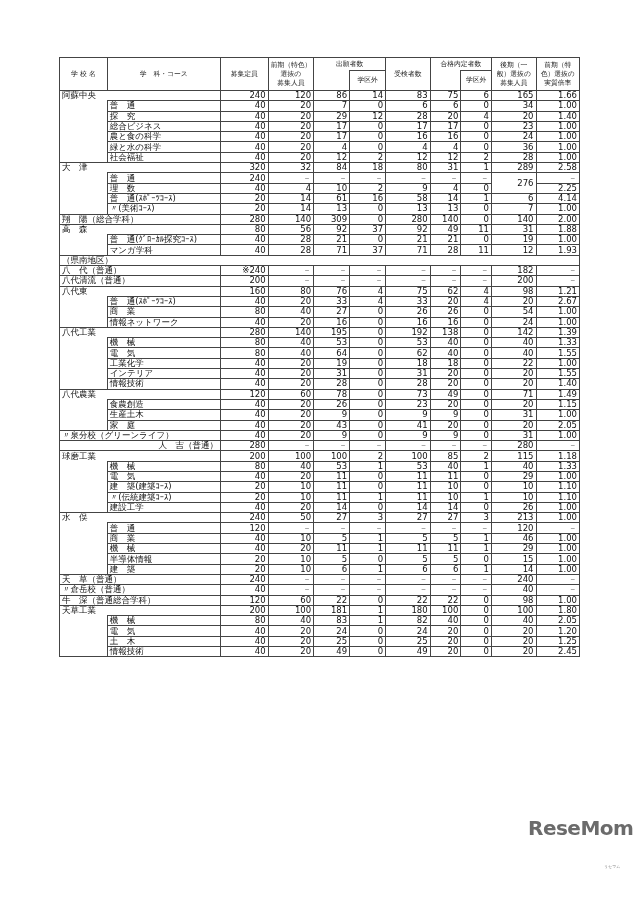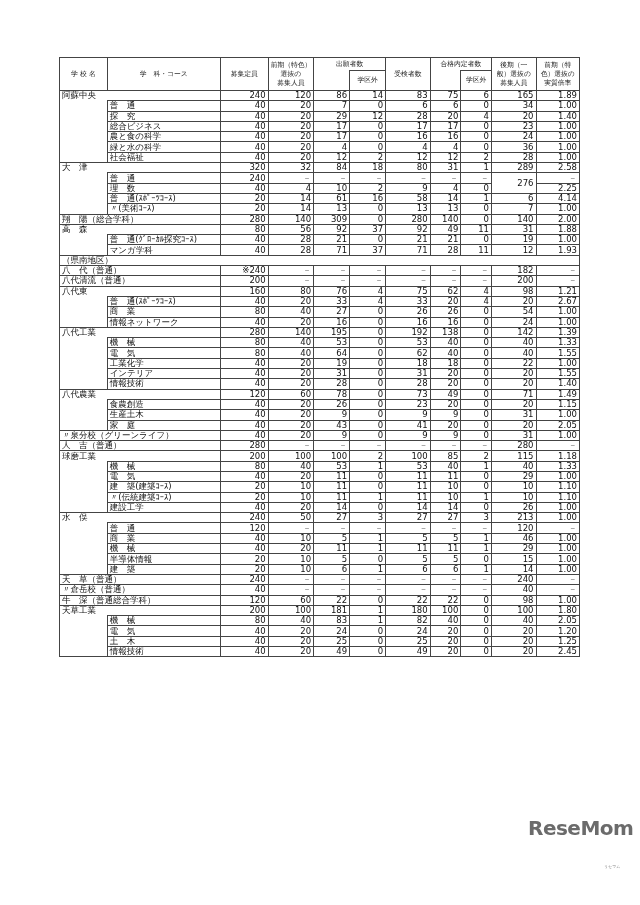--- a/index.html
+++ b/index.html
@@ -69,21 +69,21 @@
       <tr>
         <td colspan="2" style="border-right: 1px solid rgb(68, 68, 68); border-bottom: none;">阿蘇中央</td>
         <td class="num">240</td>
         <td class="num">120</td>
         <td class="num">86</td>
         <td class="num">14</td>
         <td class="num">83</td>
         <td class="num">75</td>
         <td class="num">6</td>
         <td class="num">165</td>
-        <td class="num">1.89</td>
+        <td class="num">1.66</td>
       </tr>
       <tr>
         <td style="border-top: none; border-bottom: none;"></td>
         <td>普　通</td>
         <td class="num">40</td>
         <td class="num">20</td>
         <td class="num">7</td>
         <td class="num">0</td>
         <td class="num">6</td>
         <td class="num">6</td>
@@ -481,21 +481,21 @@
         <td class="num">20</td>
         <td class="num">9</td>
         <td class="num">0</td>
         <td class="num">9</td>
         <td class="num">9</td>
         <td class="num">0</td>
         <td class="num">31</td>
         <td class="num">1.00</td>
       </tr>
       <tr>
-        <td colspan="2" style="border-right: 1px solid rgb(68, 68, 68);">人　吉（普通）</td>
+        <td colspan="2" style="border-right: 1px solid rgb(68, 68, 68); text-align: right;">人　吉（普通）</td>
         <td class="num">280</td>
         <td class="dash">－</td>
         <td class="dash">－</td>
         <td class="dash">－</td>
         <td class="dash">－</td>
         <td class="dash">－</td>
         <td class="dash">－</td>
         <td class="num">280</td>
         <td class="dash">－</td>
       </tr>

